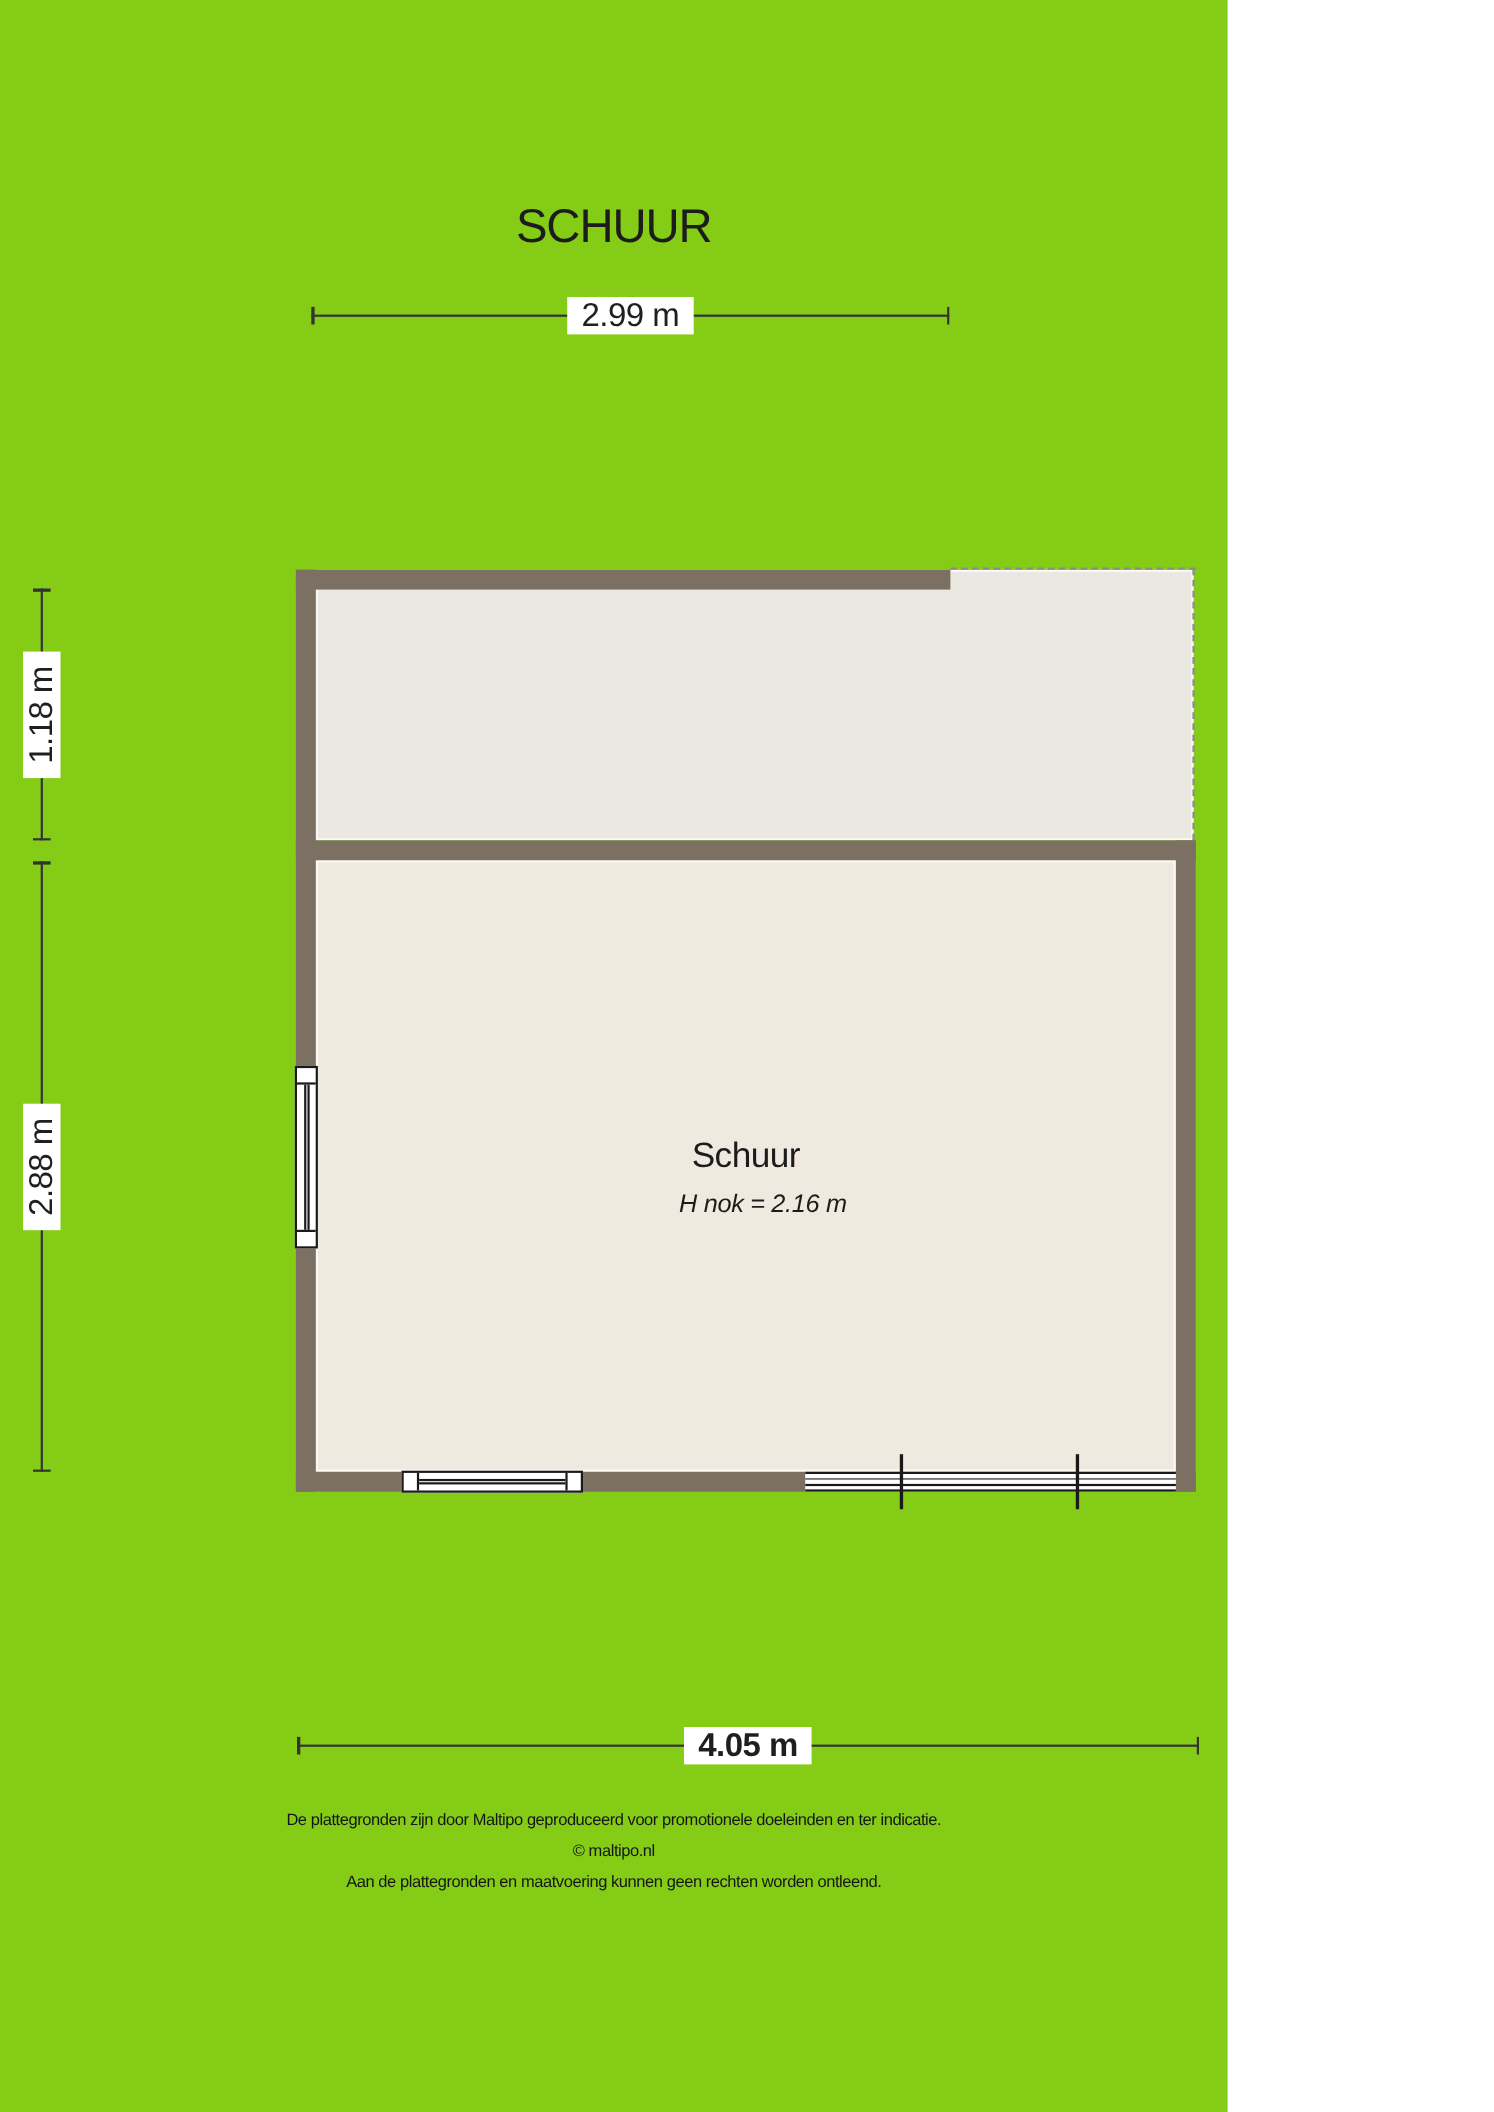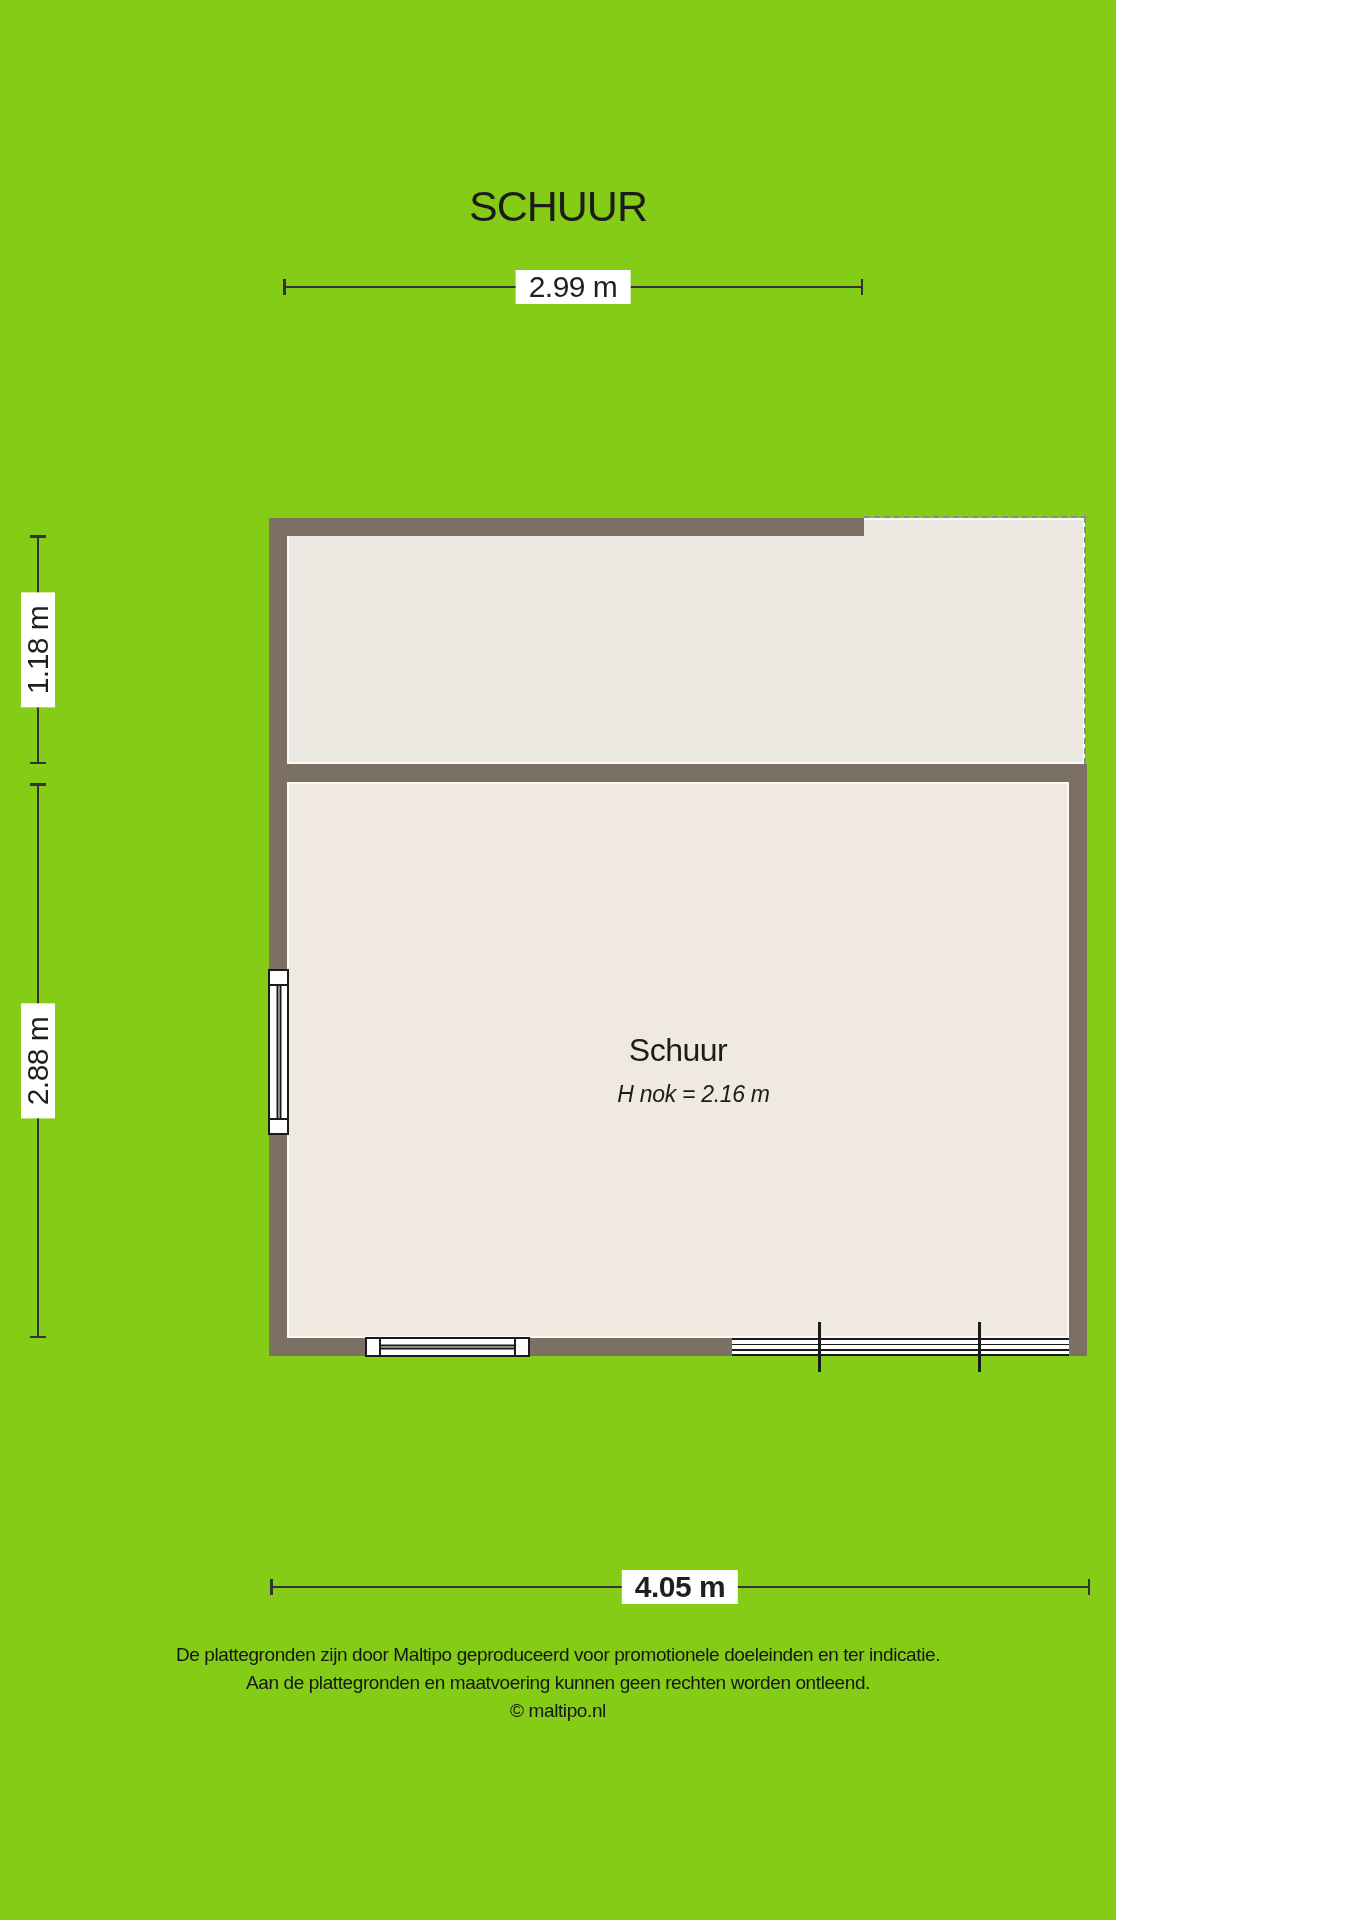--- a/index.html
+++ b/index.html
@@ -134,21 +134,21 @@
   .vdim .vtick { position: absolute; left: 0; height: 2.5px; width: 16px; background: var(--dimension-line, #333333); }
   .vdim .vtick.t-top    { top: 0; }
   .vdim .vtick.t-bottom { bottom: 0; }
   .vdim .dim-label { transform: translate(-50%, -50%) rotate(-90deg); }
 
   
   .footer {
     position: absolute; z-index: 6;
     top: 1641px; left: 0; width: 100%;
     text-align: center;
-    font-size: 19px;
+    font-size: 15px;
     line-height: 28px;
     letter-spacing: -0.4px;
     color: #161616;
   }
   .footer p { margin: 0; }
 </style>
 </head>
 <body>
 
 <div class="page">
@@ -230,17 +230,17 @@
 
   <div class="hdim" style="left:270px; top:1579px; width:820px;font-weight:bold;">
     <div class="hline"></div>
     <div class="htick t-left"></div>
     <div class="htick t-right"></div>
     <span class="dim-label">4.05 m</span>
   </div>
 
   <div class="footer">
     <p>De plattegronden zijn door Maltipo geproduceerd voor promotionele doeleinden en ter indicatie.</p>
+    <p>© maltipo.nl</p>
     <p>Aan de plattegronden en maatvoering kunnen geen rechten worden ontleend.</p>
-    <p>© maltipo.nl</p>
   </div>
 
 </div>
 
 </body></html>

